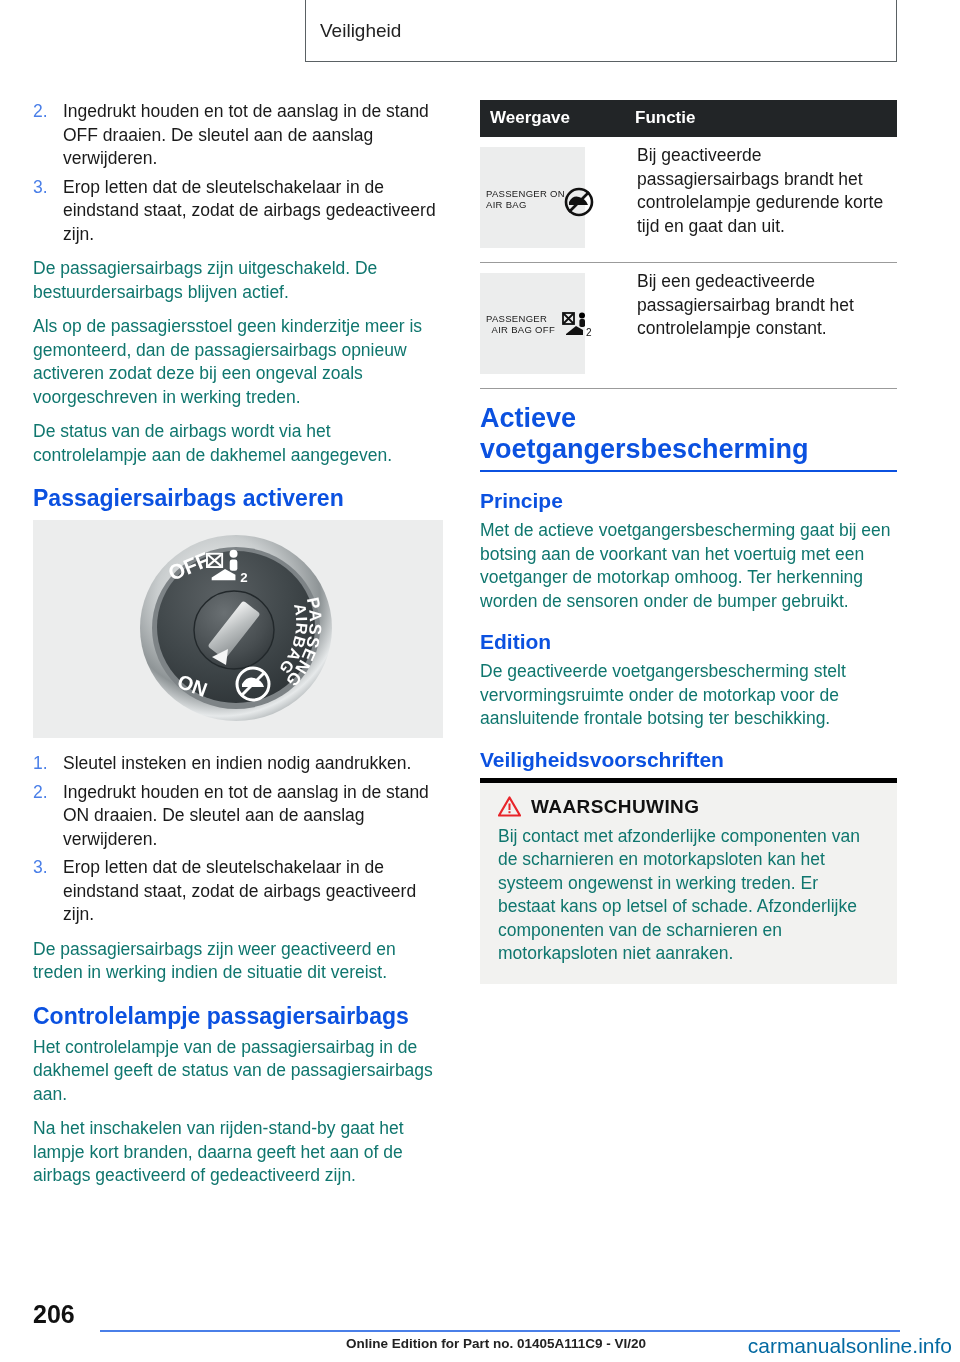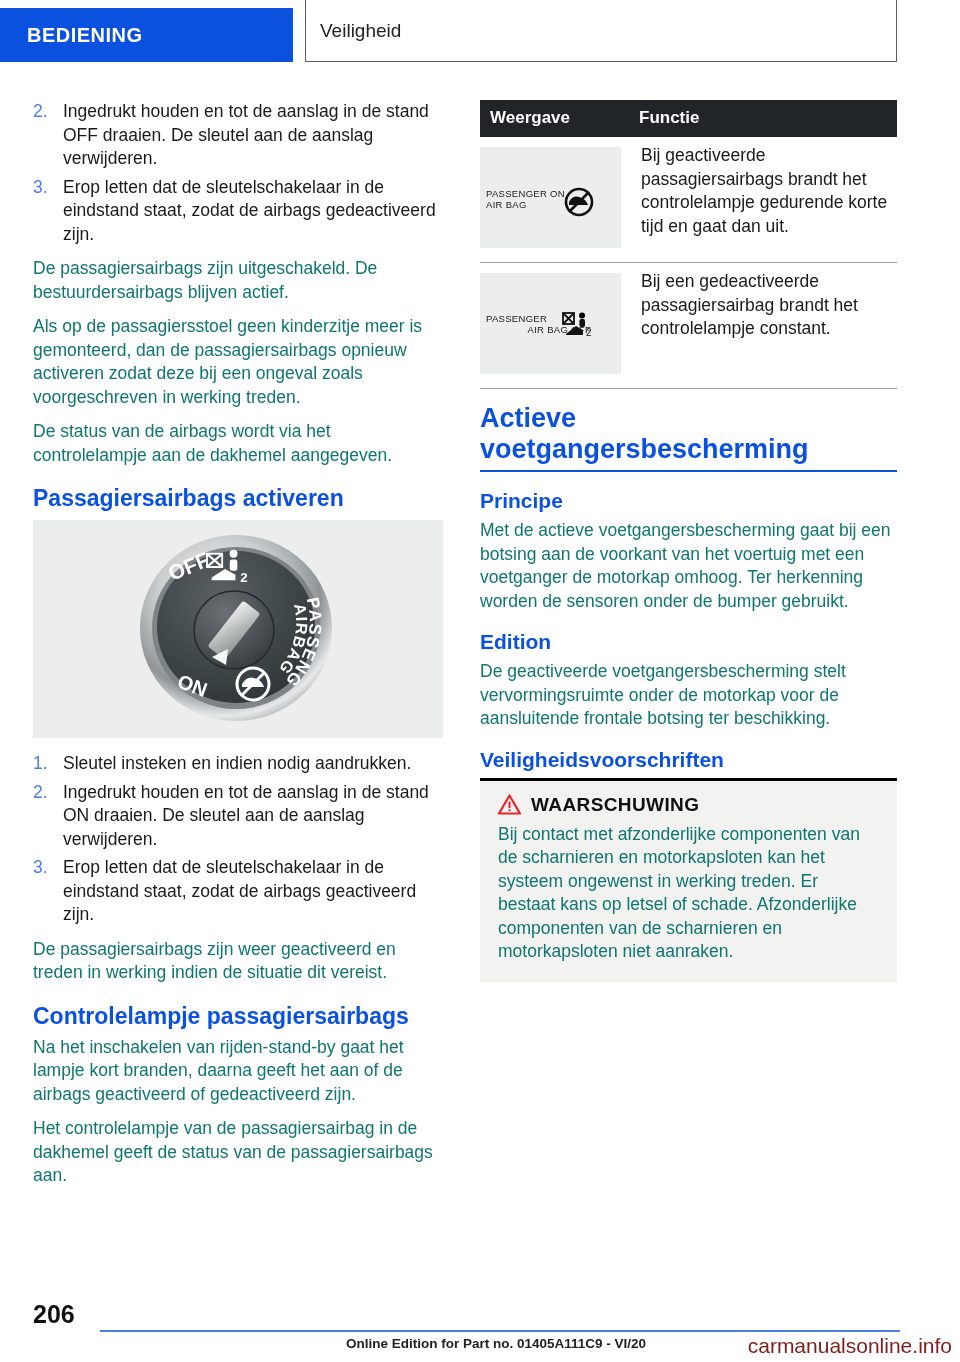--- a/index.html
+++ b/index.html
@@ -93,35 +93,35 @@
   .tbl thead th.c1{width:125px;}
   .tbl tbody td{
     border-bottom:1.5px solid #9b9b9b;
     vertical-align:top;
     padding:10px 0 14px 0;
     font-size:17.5px;line-height:23.5px;
   }
   .tbl tbody td.c1{width:125px;padding-right:8px;}
   .tbl tbody td.c2{padding-left:12px;padding-top:7px;}
   .ind-img{
-    width:141px;height:101px;background:#eceded;
+    width:105px;height:101px;background:#eceded;
     position:relative;
   }
   .ind-txt{
     position:absolute;left:6px;right:4px;top:41px;
     font-size:9.5px;letter-spacing:.3px;color:#1a1a1a;
     line-height:11px;
   }
   .ind-txt .l1{display:block;}
   .ind-txt .l2{display:block;}
 
   
   .warnbox{
     width:417px;background:#f2f2f0;
-    border-top:3px solid #000000;
+    border-top:5px solid #000000;
     padding:13px 18px 18px 18px;
     box-sizing:border-box;
     margin-top:6px;
   }
   .warnhead{
     display:flex;align-items:center;gap:10px;
     font-weight:bold;font-size:19px;letter-spacing:.4px;
     margin-bottom:7px;color:#111;
   }
   .warnbox p{margin-bottom:0;}
@@ -134,28 +134,27 @@
   }
   .footrule{
     position:absolute;left:100px;top:48px;width:800px;height:2px;background:#4a7fe8;
   }
   .footnote{
     position:absolute;left:16px;top:54px;width:960px;text-align:center;
     font-size:13.5px;font-weight:bold;color:#222;
   }
   .watermark{
     position:absolute;right:8px;top:52px;
-    font-size:21px;color:#7f1d1d;
+    font-size:21px;color:#0369a1;
   }
 </style>
 </head>
 <body>
 
 <div class="header">
-  <div class="header-chapter">BEDIENING</div>
   <div class="header-section">Veiligheid</div>
 </div>
 
 <div class="col col-left">
 
   <ol class="steps">
     <li>
       <span class="num">2.</span>
       <span>Ingedrukt houden en tot de aanslag in de stand OFF draaien. De sleutel aan de aanslag verwijderen.</span>
     </li>
@@ -253,22 +252,22 @@
     <li>
       <span class="num">3.</span>
       <span>Erop letten dat de sleutelschakelaar in de eindstand staat, zodat de airbags geactiveerd zijn.</span>
     </li>
   </ol>
 
   <p>De passagiersairbags zijn weer geactiveerd en treden in werking indien de situatie dit vereist.</p>
 
   <div class="h2">Controlelampje passagiersairbags</div>
 
+  <p>Het controlelampje van de passagiersairbag in de dakhemel geeft de status van de passagiersairbags aan.</p>
   <p>Na het inschakelen van rijden-stand-by gaat het lampje kort branden, daarna geeft het aan of de airbags geactiveerd of gedeactiveerd zijn.</p>
-  <p>Het controlelampje van de passagiersairbag in de dakhemel geeft de status van de passagiersairbags aan.</p>
 </div>
 
 <div class="col col-right">
 
   <table class="tbl">
     <thead>
       <tr>
         <th class="c1">Weergave</th>
         <th>Functie</th>
       </tr>

